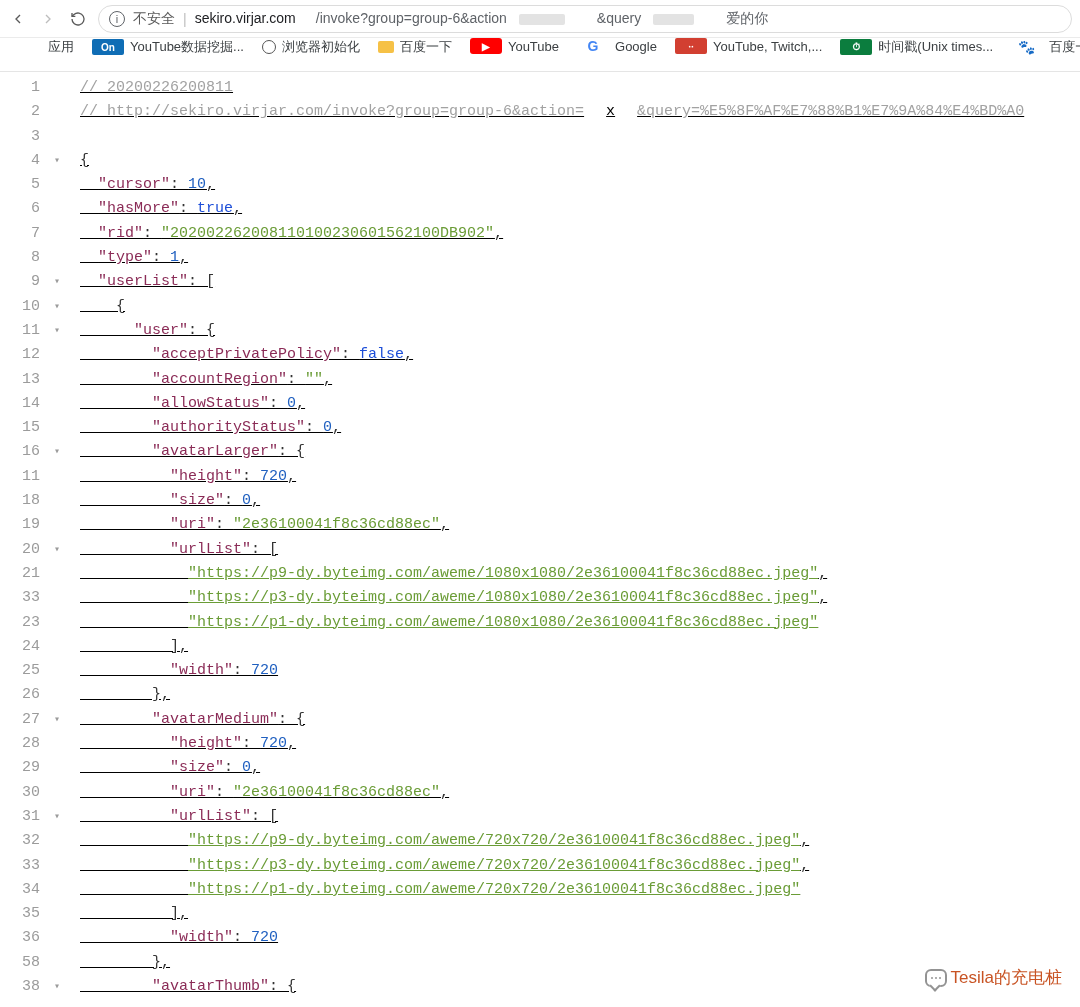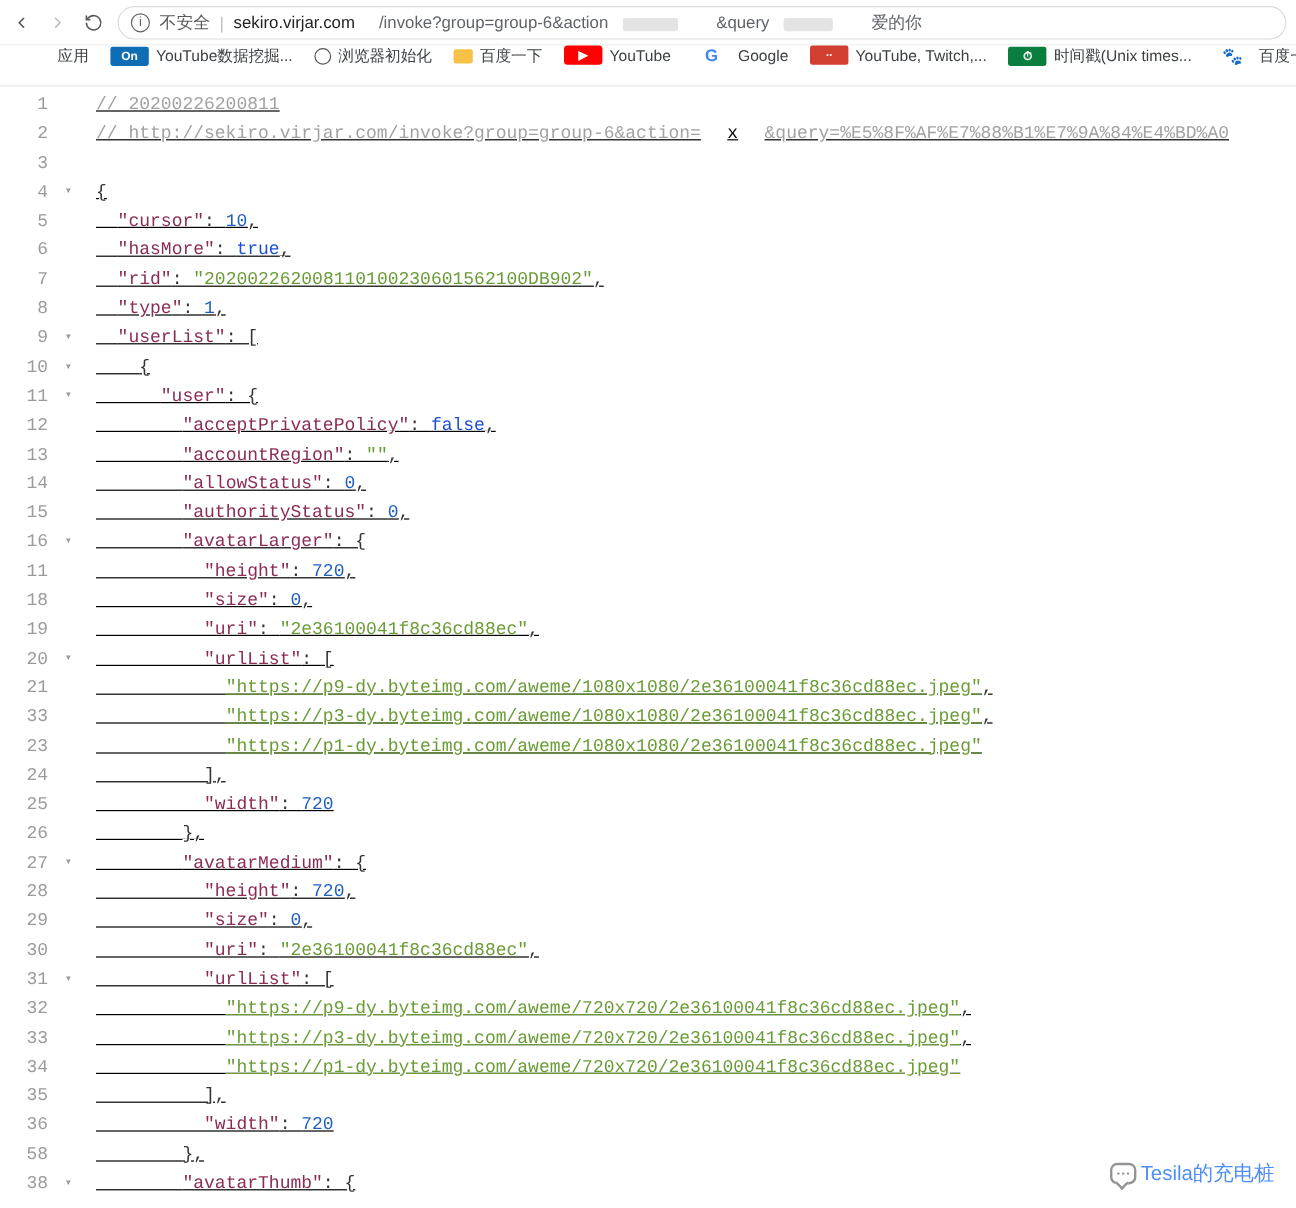--- a/index.html
+++ b/index.html
@@ -28,21 +28,21 @@
   .code { padding: 4px 0 0 12px; text-decoration: underline; }
   .code .row { height: 24.3px; white-space: pre; }
   .comment { color: #a2a2a2; }
   .key { color: #8b2c57; } 
   .punct { color: #333; }
   .num { color: #2060c0; }
   .bool { color: #1d4ed8; }
   .str { color: #6a9c36; }
   .link { color: #6a9c36; text-decoration: underline; }
   
-  .watermark { position: fixed; right: 18px; bottom: 18px; display: flex; align-items: center; gap: 4px; font-size: 17px; color: #3b82f6; opacity: 0.9; }
+  .watermark { position: fixed; right: 18px; bottom: 18px; display: flex; align-items: center; gap: 4px; font-size: 17px; color: #c2410c; opacity: 0.9; }
   .watermark .bubble { width: 22px; height: 18px; border: 2px solid #888; border-radius: 6px; position: relative; display: flex; align-items: center; justify-content: center; gap: 2px; }
   .watermark .bubble::after { content: ""; position: absolute; bottom: -5px; left: 4px; width: 6px; height: 6px; border-left: 2px solid #888; border-bottom: 2px solid #888; background: #fff; transform: rotate(-45deg); }
   .watermark .bubble i { width: 2px; height: 2px; background: #888; border-radius: 50%; display: block; }
 </style>
 </head>
 <body>
 
 <div class="toolbar">
   <div class="nav-btn">
     <svg viewBox="0 0 24 24" fill="none" stroke="currentColor" stroke-width="2">

